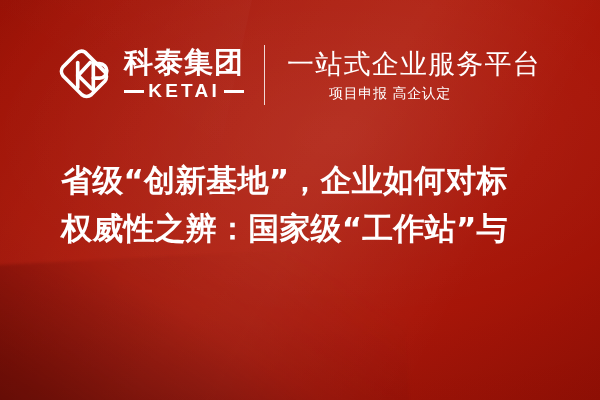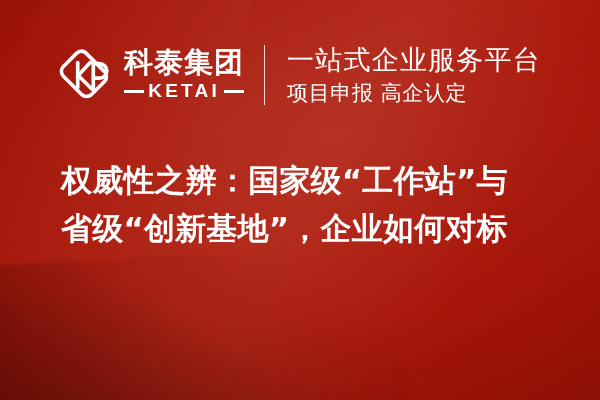--- a/index.html
+++ b/index.html
@@ -154,27 +154,28 @@
     font-size: 27px;
     line-height: 1.18;
     color: #ffffff;
     letter-spacing: 1.2px;
     white-space: nowrap;
     font-weight: 400;
     font-family: "DejaVu Sans", "Liberation Sans", sans-serif;
   }
   .tagline-sub {
     margin-top: 5px;
-    font-size: 21px;
+    font-size: 14px;
     line-height: 1.2;
     color: #ffffff;
     letter-spacing: 0.6px;
     white-space: nowrap;
     font-weight: 400;
     font-family: "DejaVu Serif", "Liberation Serif", serif;
+    margin-left: 42px;
   }
 
   
   .title-block {
     position: absolute;
     left: 61px;
     right: 40px;
     top: 156px;
   }
   .title-line {
@@ -230,18 +231,18 @@
       <div class="divider"></div>
 
       <div class="taglines">
         <div class="tagline-main">一站式企业服务平台</div>
         <div class="tagline-sub">项目申报 高企认定</div>
       </div>
 
     </div>
 
     <div class="title-block">
+      <div class="title-line">省级“创新基地”，企业如何对标</div>
       <div class="title-line">权威性之辨：国家级“工作站”与</div>
-      <div class="title-line">省级“创新基地”，企业如何对标</div>
     </div>
 
   </div>
 </div>
 
 </body></html>

